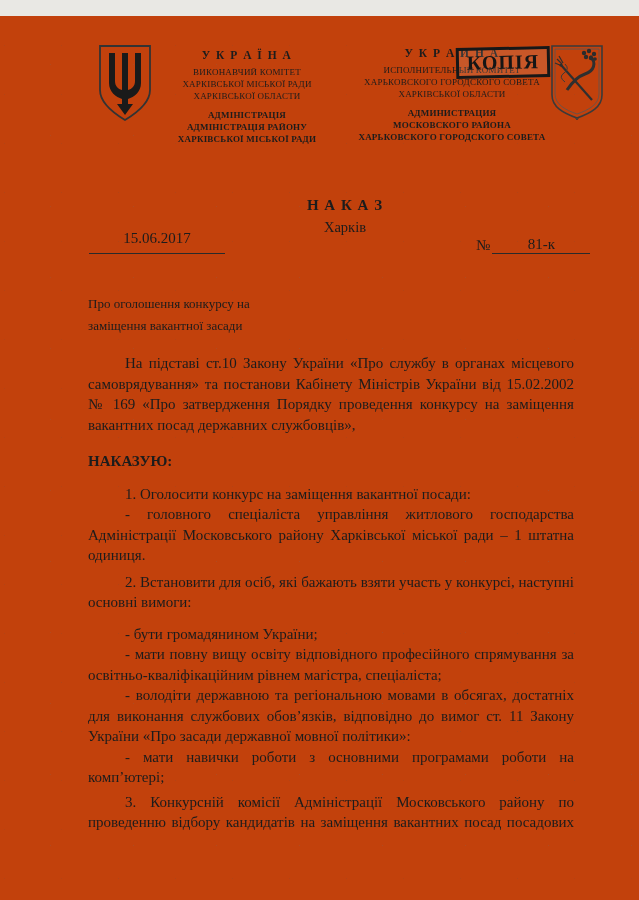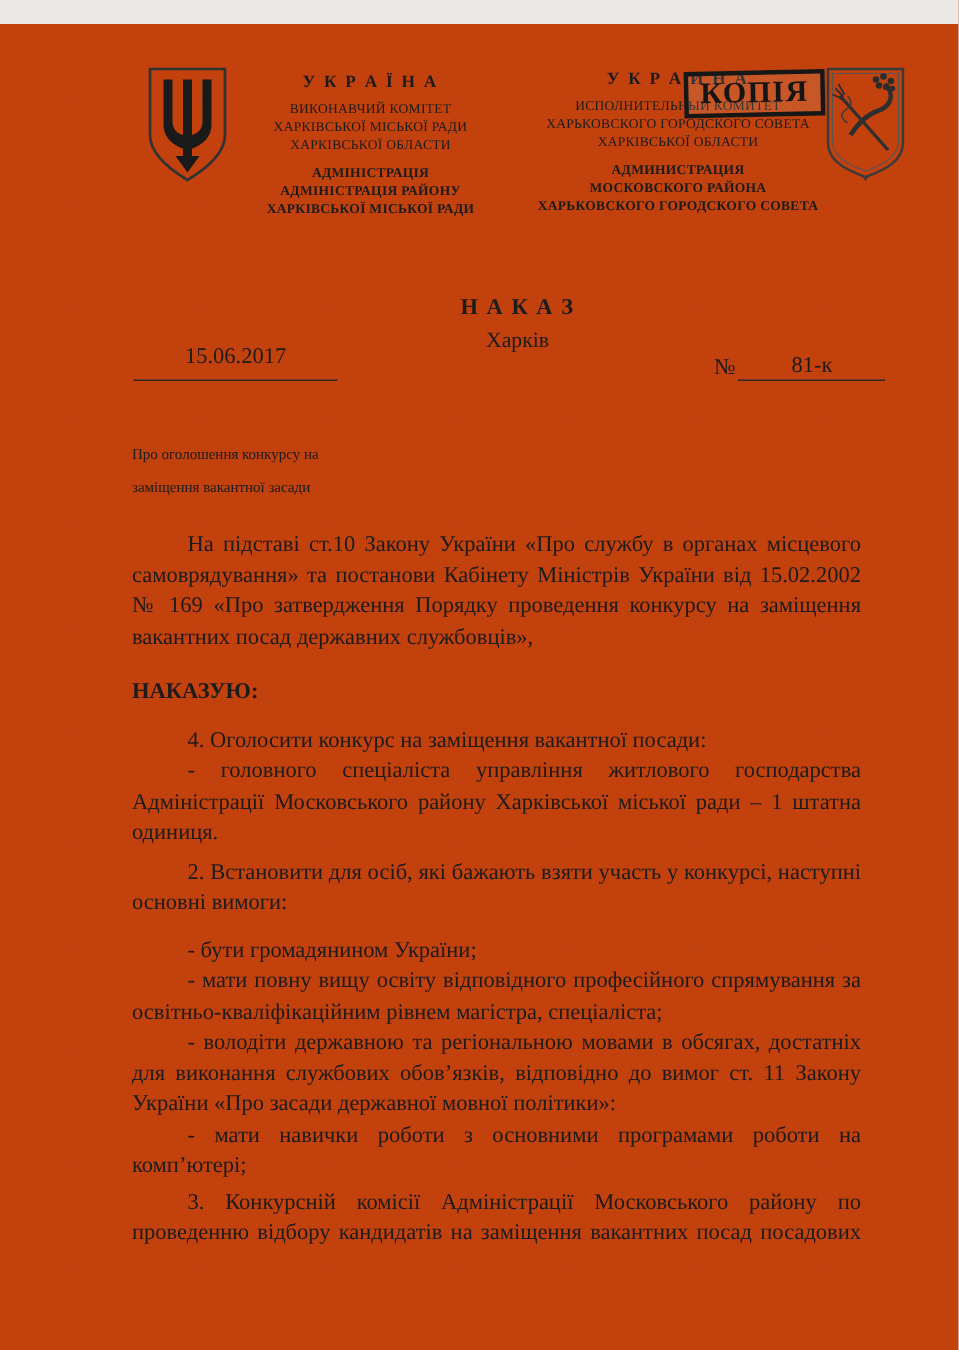--- a/index.html
+++ b/index.html
@@ -44,21 +44,21 @@
 
   .date-field { position:absolute; left:89px; top:208px; width:136px; text-align:center;
                 font-size:15px; padding:6px 0 6px 0; border-bottom:1.5px solid #2a2a2a; }
   .number-field{ position:absolute; left:476px; top:206px; height:32px;
                  display:flex; align-items:flex-end; font-size:15px; }
   .no-sign { padding-right:2px; }
   .no-value{ display:inline-block; width:98px; text-align:center;
              border-bottom:1.5px solid #2a2a2a; padding-bottom:0; }
 
   
-  .subject { position:absolute; left:88px; top:277px; width:260px; font-size:10px; line-height:21.5px; }
+  .subject { position:absolute; left:88px; top:277px; width:260px; font-size:13px; line-height:21.5px; }
 
   
   .doc-body{ position:absolute; left:88px; top:337px; width:486px;
              font-size:15px; line-height:20.5px; text-align:justify; }
   .doc-body p{ margin:0; text-indent:37px; }
   p.resolve   { margin-top:16px; text-indent:0;font-weight:bold; }
   p.item1-head{ margin-top:12px; }
   p.item2-head{ margin-top:6px; }
   p.req-first { margin-top:11px; }
   p.item3     { margin-top:4px; text-align-last:justify; }
@@ -126,21 +126,21 @@
   </div>
 
   <div class="subject">
     <div>Про оголошення конкурсу на</div>
     <div>заміщення вакантної засади</div>
   </div>
 
   <div class="doc-body">
     <p class="intro">На підставі ст.10 Закону України «Про службу в органах місцевого самоврядування» та постанови Кабінету Міністрів України від 15.02.2002 №&nbsp;169 «Про затвердження Порядку проведення конкурсу на заміщення вакантних посад державних службовців»,</p>
     <p class="resolve">НАКАЗУЮ:</p>
-    <p class="item1-head">4. Оголосити конкурс на заміщення вакантної посади:</p>
+    <p class="item1-head">1. Оголосити конкурс на заміщення вакантної посади:</p>
     <p class="item1-body">- головного спеціаліста управління житлового господарства Адміністрації Московського району Харківської міської ради – 1 штатна одиниця.</p>
     <p class="item2-head">2. Встановити для осіб, які бажають взяти участь у конкурсі, наступні основні вимоги:</p>
     <p class="req-first">- бути громадянином України;</p>
     <p>- мати повну вищу освіту відповідного професійного спрямування за освітньо-кваліфікаційним рівнем магістра, спеціаліста;</p>
     <p>- володіти державною та регіональною мовами в обсягах, достатніх для виконання службових обов’язків, відповідно до вимог ст.&nbsp;11 Закону України «Про засади державної мовної політики»:</p>
     <p>- мати навички роботи з основними програмами роботи на комп’ютері;</p>
     <p class="item3">3. Конкурсній комісії Адміністрації Московського району по проведенню відбору кандидатів на заміщення вакантних посад посадових</p>
   </div>
 
 </div>

